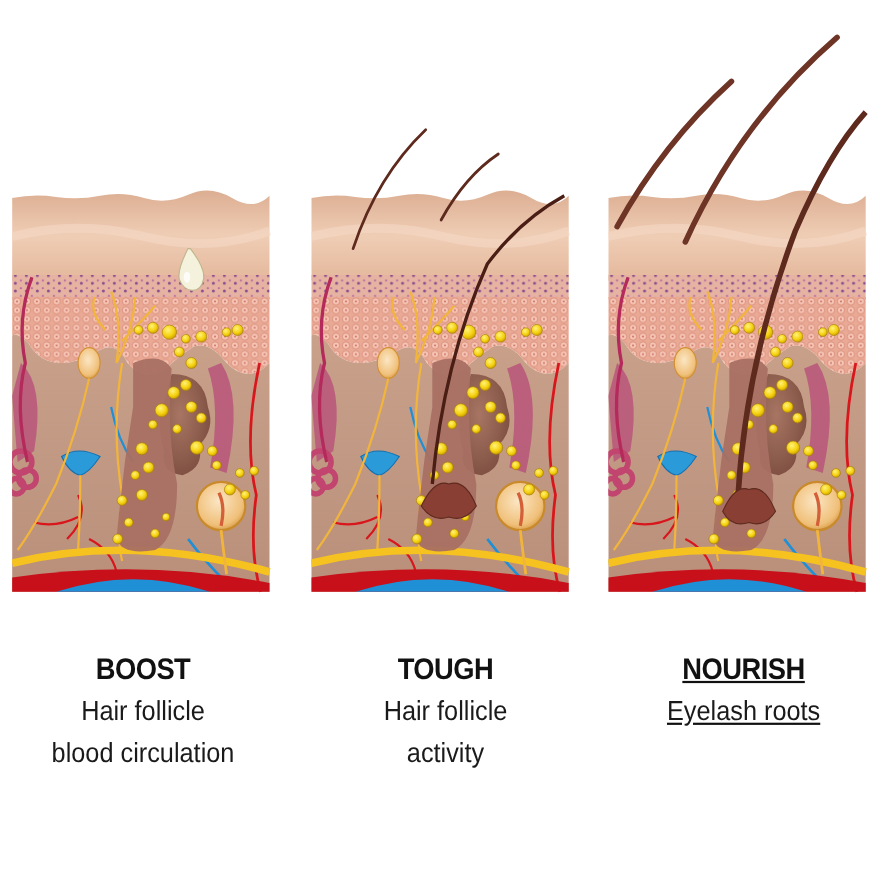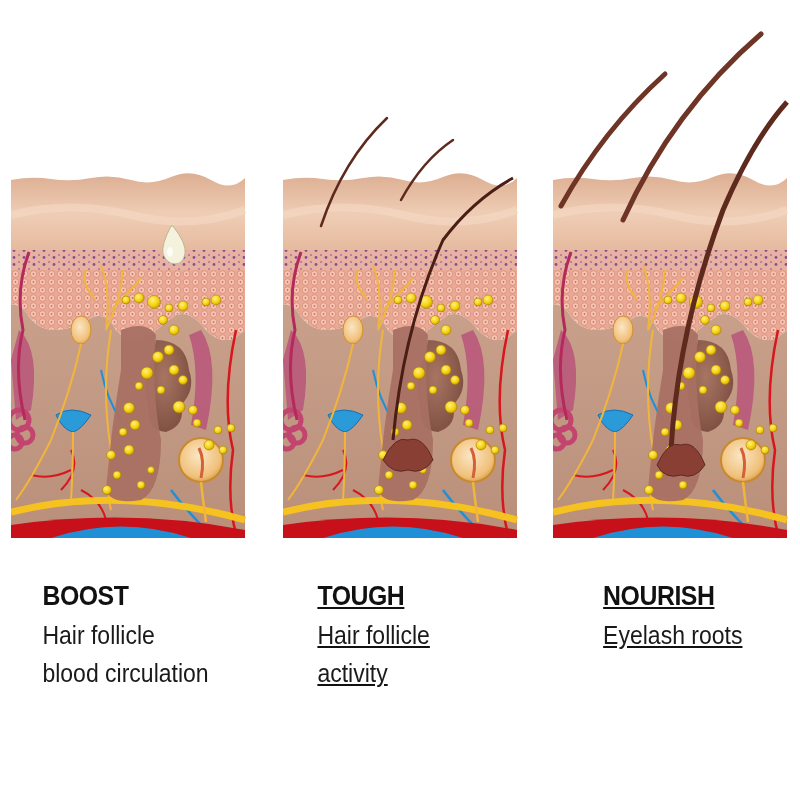--- a/index.html
+++ b/index.html
@@ -1,21 +1,21 @@
 <!DOCTYPE html>
 <html><head>
 <meta charset="utf-8">
 <style>
   html, body { margin:0; padding:0; background:#ffffff; }
   body { width:800px; height:800px; position:relative; overflow:hidden; font-family:"Liberation Sans", sans-serif; }
   .panel { position:absolute; top:30px; width:236px; height:510px; }
   .panel svg { position:absolute; left:0; top:0; width:236px; height:510px; }
   #p1 { left:11px; } #p2 { left:283px; } #p3 { left:553px; }
-  .caption { position:absolute; top:576px; width:260px; text-align:left; color:#111;padding-left:32px; }
-  #c1 { left:0px; } #c2 { left:275px;text-decoration:underline; } #c3 { left:562px; width:228px;text-decoration:underline; }
+  .caption { position:absolute; top:588px; width:260px; text-align:center; color:#111; }
+  #c1 { left:0px; } #c2 { left:275px; } #c3 { left:562px; width:228px;text-decoration:underline; }
   .caption .title { font-weight:bold; font-size:27px; letter-spacing:-0.5px; line-height:40px; transform:scaleX(0.92); }
   .caption .line { font-size:25px; line-height:38px; transform:scaleX(0.92); color:#1a1a1a; }
 </style>
 </head>
 <body>
 
 <svg width="0" height="0" style="position:absolute">
   <defs>
     <linearGradient id="topskin" x1="0" y1="0" x2="0" y2="1">
       <stop offset="0" stop-color="#dcae92"></stop>

